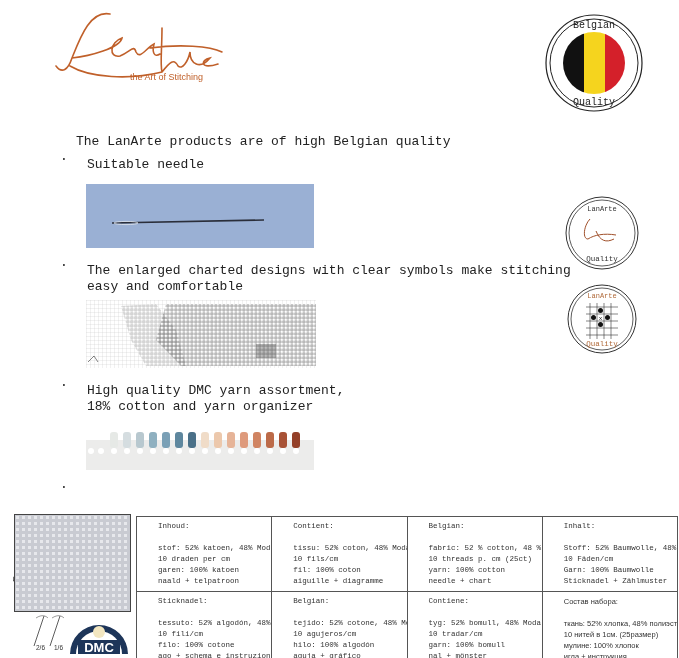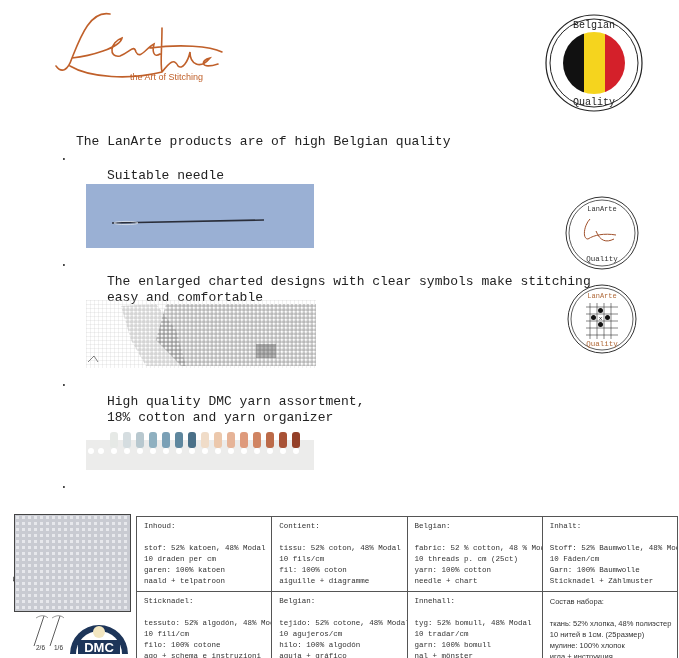--- a/index.html
+++ b/index.html
@@ -3,26 +3,26 @@
 <meta charset="utf-8">
 <style>
   html, body { margin:0; padding:0; background:#ffffff; }
   body { width:679px; height:658px; position:relative; overflow:hidden; font-family:"Liberation Mono", monospace; color:#222; }
   .abs { position:absolute; }
   .logo-script { left:50px; top:8px; width:180px; height:80px; }
   .logo-tag { left:130px; top:72px; font-family:"Liberation Sans", sans-serif; font-size:9px; color:#c0602a; }
   .intro { left:76px; top:118px; font-size:13px; color:#222;margin-top:16px; }
   .bullet { left:60px; font-size:13px; color:#222; line-height:16px; }
   .bullet .dot { position:absolute; left:0; top:0; }
-  .bullet .txt { position:absolute; left:27px; top:16px; white-space:pre;margin-left:20px; }
+  .bullet .txt { position:absolute; left:27px; top:5px; white-space:pre; }
   .needle-img { left:86px; top:184px; width:228px; height:64px; background:#9ab0d4; }
   .chart-img { left:86px; top:300px; width:230px; height:68px; }
   .yarn-img { left:86px; top:430px; width:228px; height:40px; }
   table.contents { position:absolute; left:136px; top:516px; width:542px; height:140px; border-collapse:collapse; table-layout:fixed; }
-  table.contents td { border:1px solid #555; vertical-align:top; padding:4px 7px; font-size:7.5px; line-height:11px; color:#333; white-space:pre; overflow:hidden; }
+  table.contents td { border:1px solid #555; vertical-align:top; padding:4px 21px; font-size:7.5px; line-height:11px; color:#333; white-space:pre; overflow:hidden; }
   .cell-title { display:block; margin-bottom:11px; }
   .cyr { font-family:"Liberation Sans", sans-serif; }
   .fabric-swatch { left:14px; top:514px; width:115px; height:96px; border:1px solid #444; }
   .evenweave-label { left:-6px; top:555px; transform:rotate(-90deg); font-family:"Liberation Sans", sans-serif; font-size:8.5px; color:#444; }
   .needle-count { font-family:"Liberation Sans", sans-serif; font-size:6.5px; color:#333; }
 </style>
 </head>
 <body>
 
 <svg class="abs logo-script" viewBox="0 0 180 80">
@@ -209,21 +209,21 @@
   </tr>
   <tr>
     <td><span class="cell-title">Sticknadel:</span><span>tessuto: 52% algodón, 48% Modal
 10 fili/cm
 filo: 100% cotone
 ago + schema e instruzioni</span></td>
     <td><span class="cell-title">Belgian:</span><span>tejido: 52% cotone, 48% Modal
 10 agujeros/cm
 hilo: 100% algodón
 aguja + gráfico</span></td>
-    <td><span class="cell-title">Innehall:</span><span>tyg: 52% bomull, 48% Modal
+    <td><span class="cell-title">Contiene:</span><span>tyg: 52% bomull, 48% Modal
 10 tradar/cm
 garn: 100% bomull
 nal + mönster</span></td>
     <td class="cyr"><span class="cell-title">Состав набора:</span><span>ткань: 52% хлопка, 48% полиэстер
 10 нитей в 1см. (25размер)
 мулине: 100% хлопок
 игла + инструкция</span></td>
   </tr>
 </tbody>
   </table>

